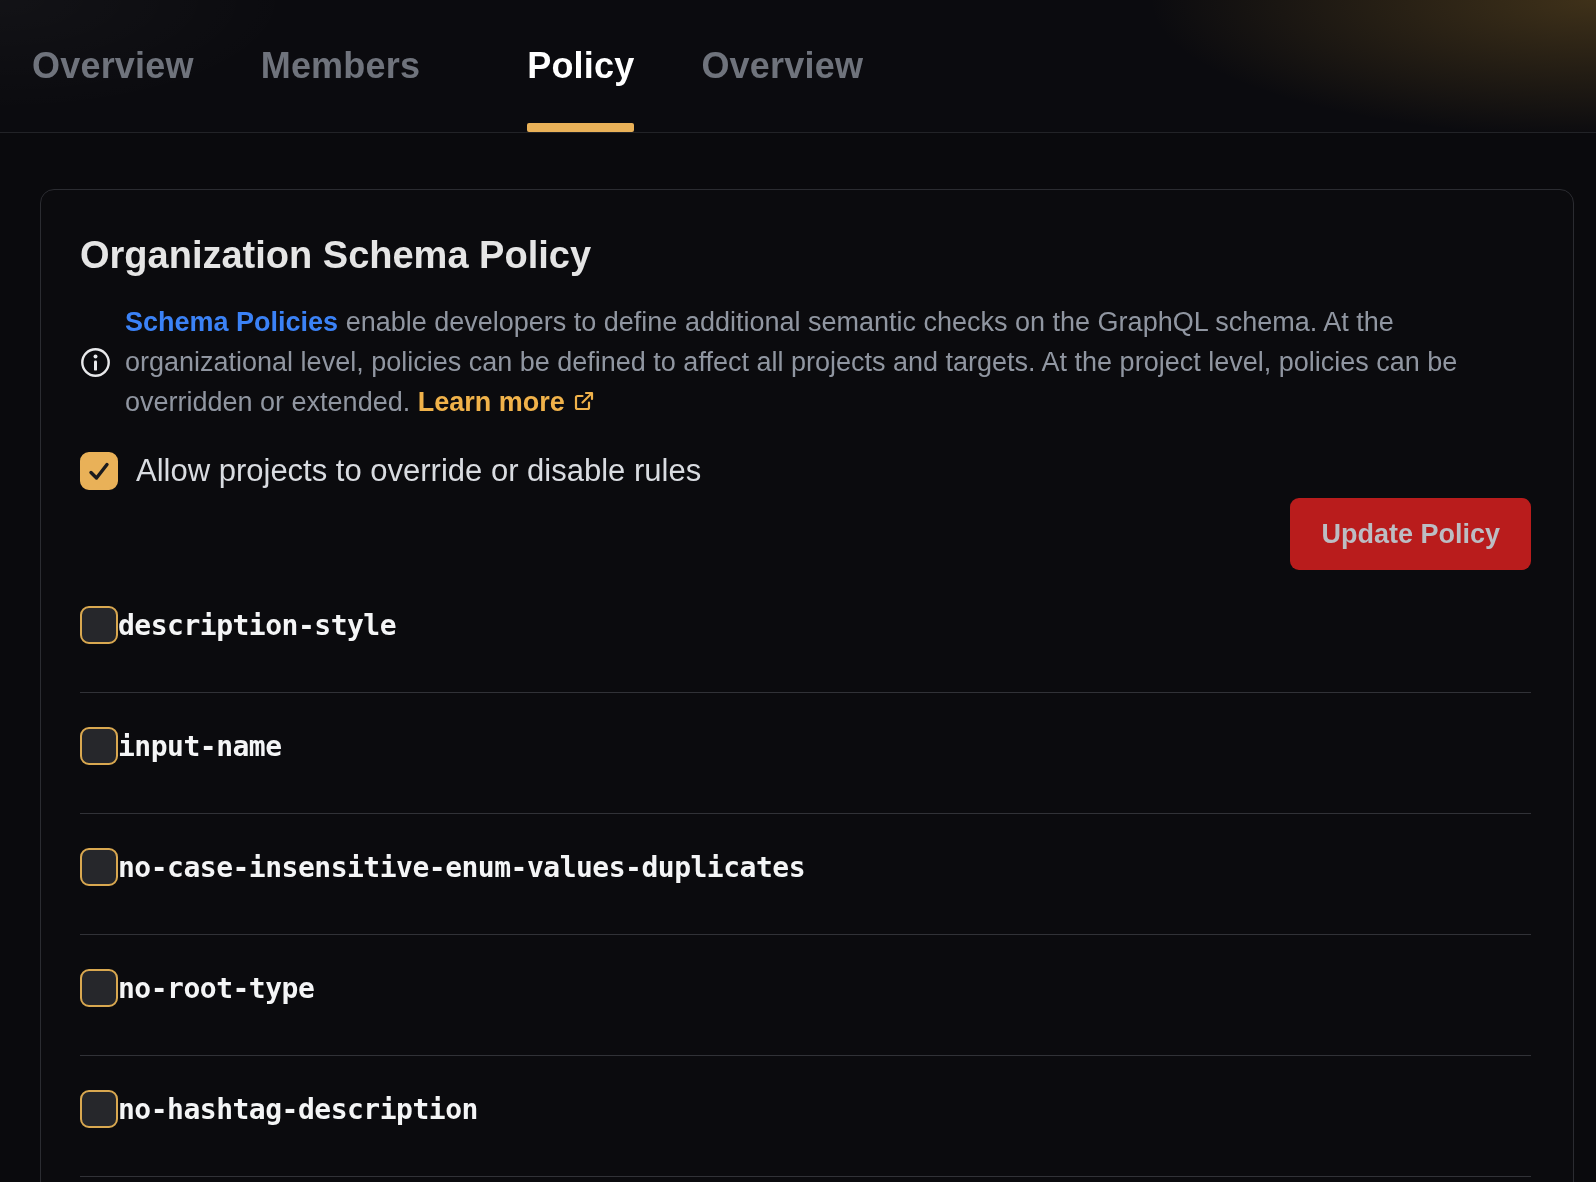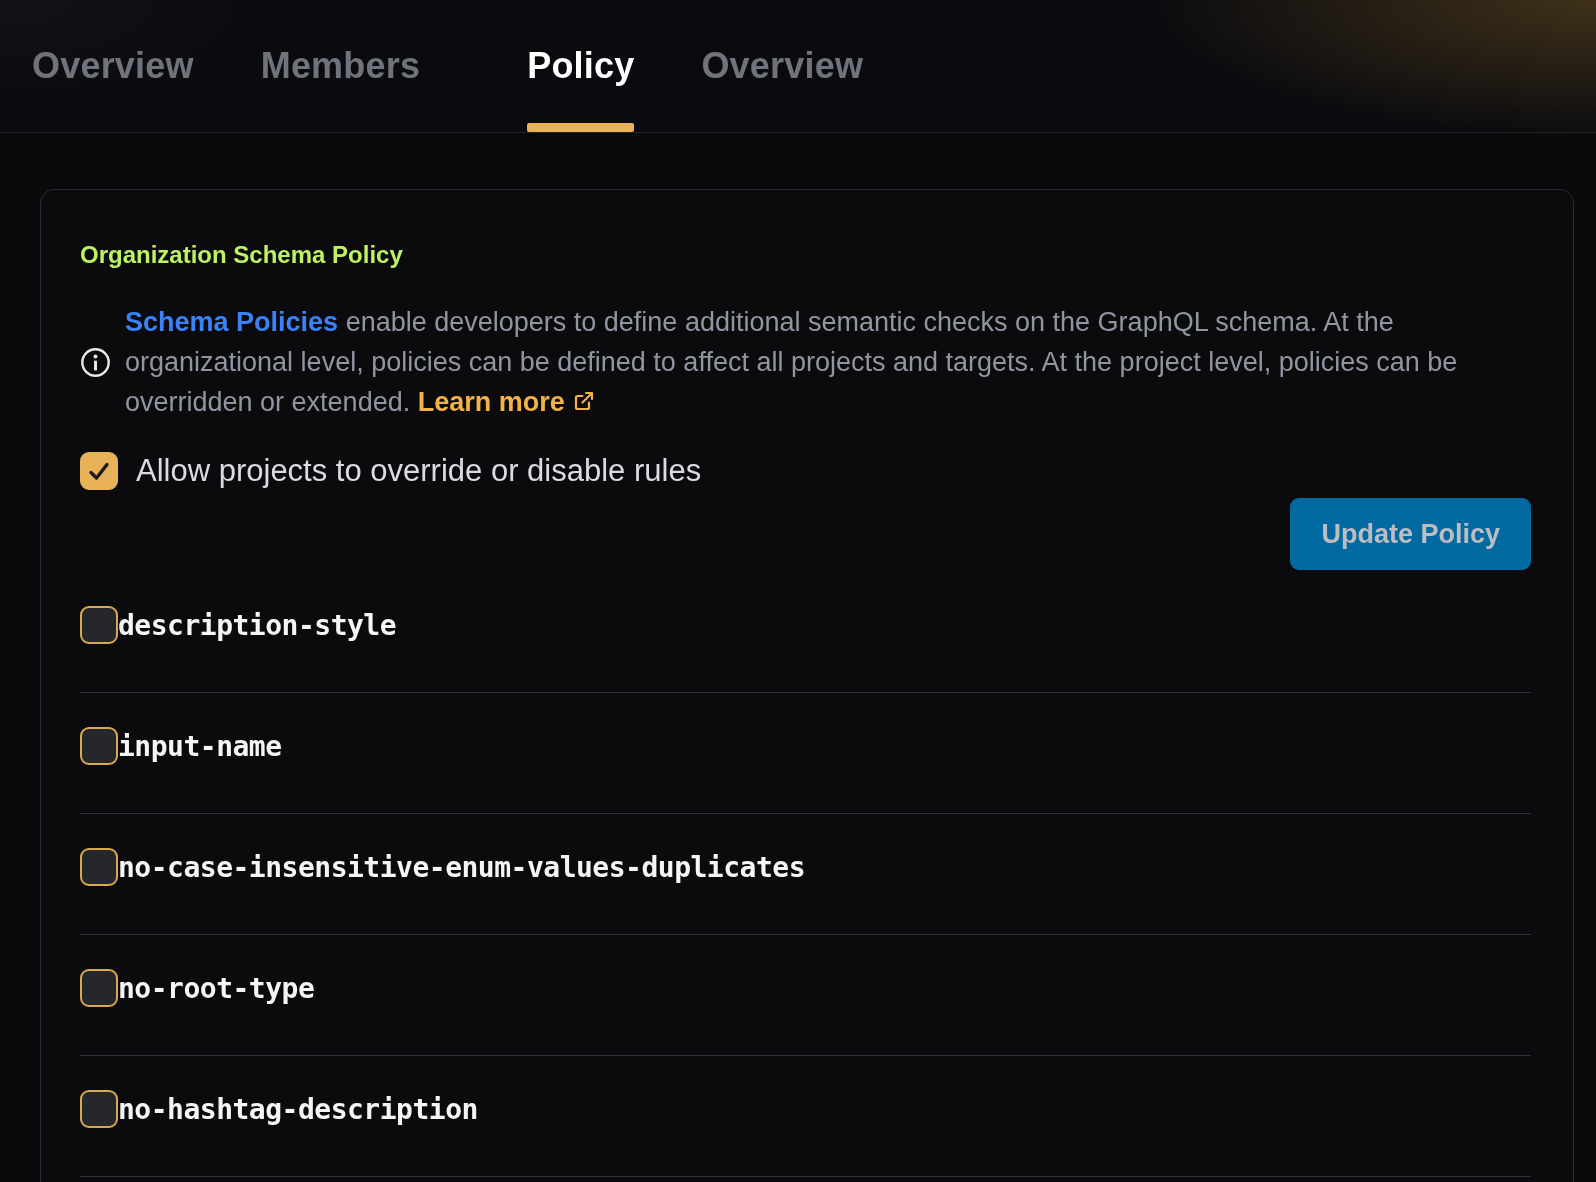--- a/index.html
+++ b/index.html
@@ -53,23 +53,23 @@
   .card {
     margin: 56px 22px 0 40px;
     min-height: 1120px;
     border: 1px solid #2b2c31;
     border-radius: 14px;
     padding: 46px 42px 0 39px;
     background: #0b0b0e;
   }
 
   .card-title {
-    font-size: 24px;
-    font-weight: bold;
-    color: #bef264;
+    font-size: 38px;
+    font-weight: bold;
+    color: #e5e5e5;
     line-height: 38px;
   }
 
   
   .info {
     display: flex;
     align-items: center;
     gap: 14px;
     margin-top: 28px;
   }
@@ -127,21 +127,21 @@
   .button-row {
     display: flex;
     justify-content: flex-end;
     margin-top: 8px;
   }
   .update-btn {
     height: 72px;
     padding: 0 31px;
     border: none;
     border-radius: 9px;
-    background: #0369a1;
+    background: #b91c1c;
     color: #bcbdc3;
     font-family: "Liberation Sans", sans-serif;
     font-size: 27px;
     font-weight: bold;
     cursor: pointer;
   }
 
   
   .rules-list { margin-top: 2px; }
   .rule-row {

